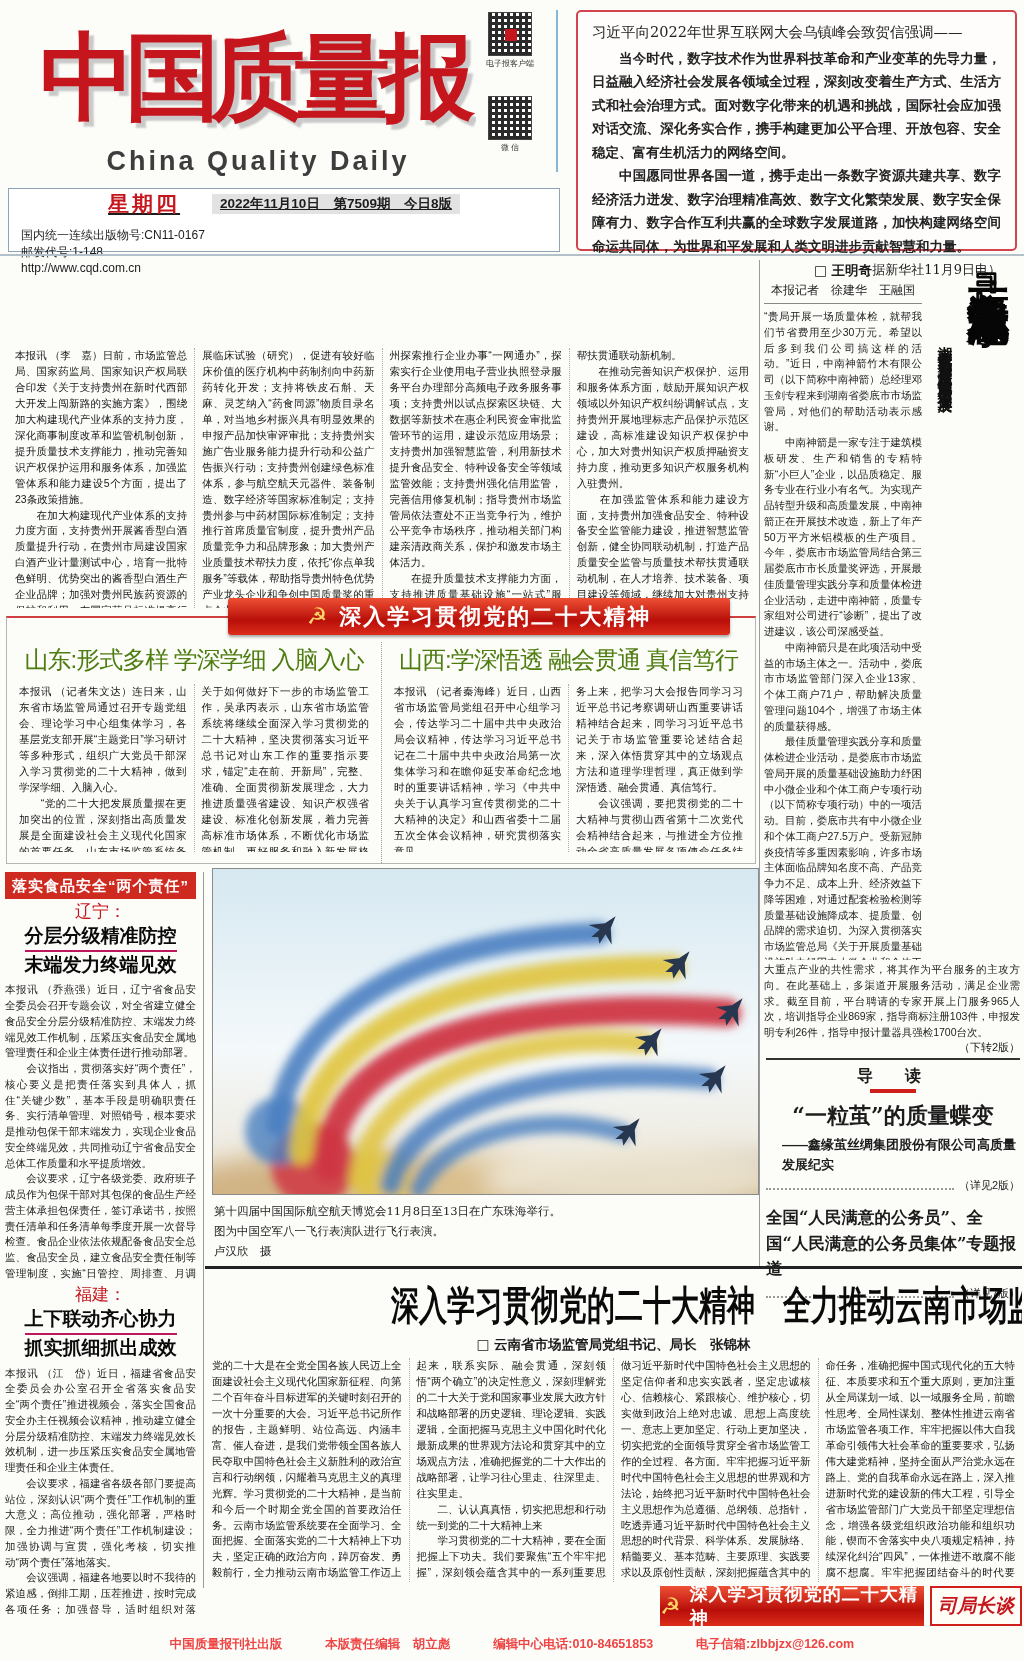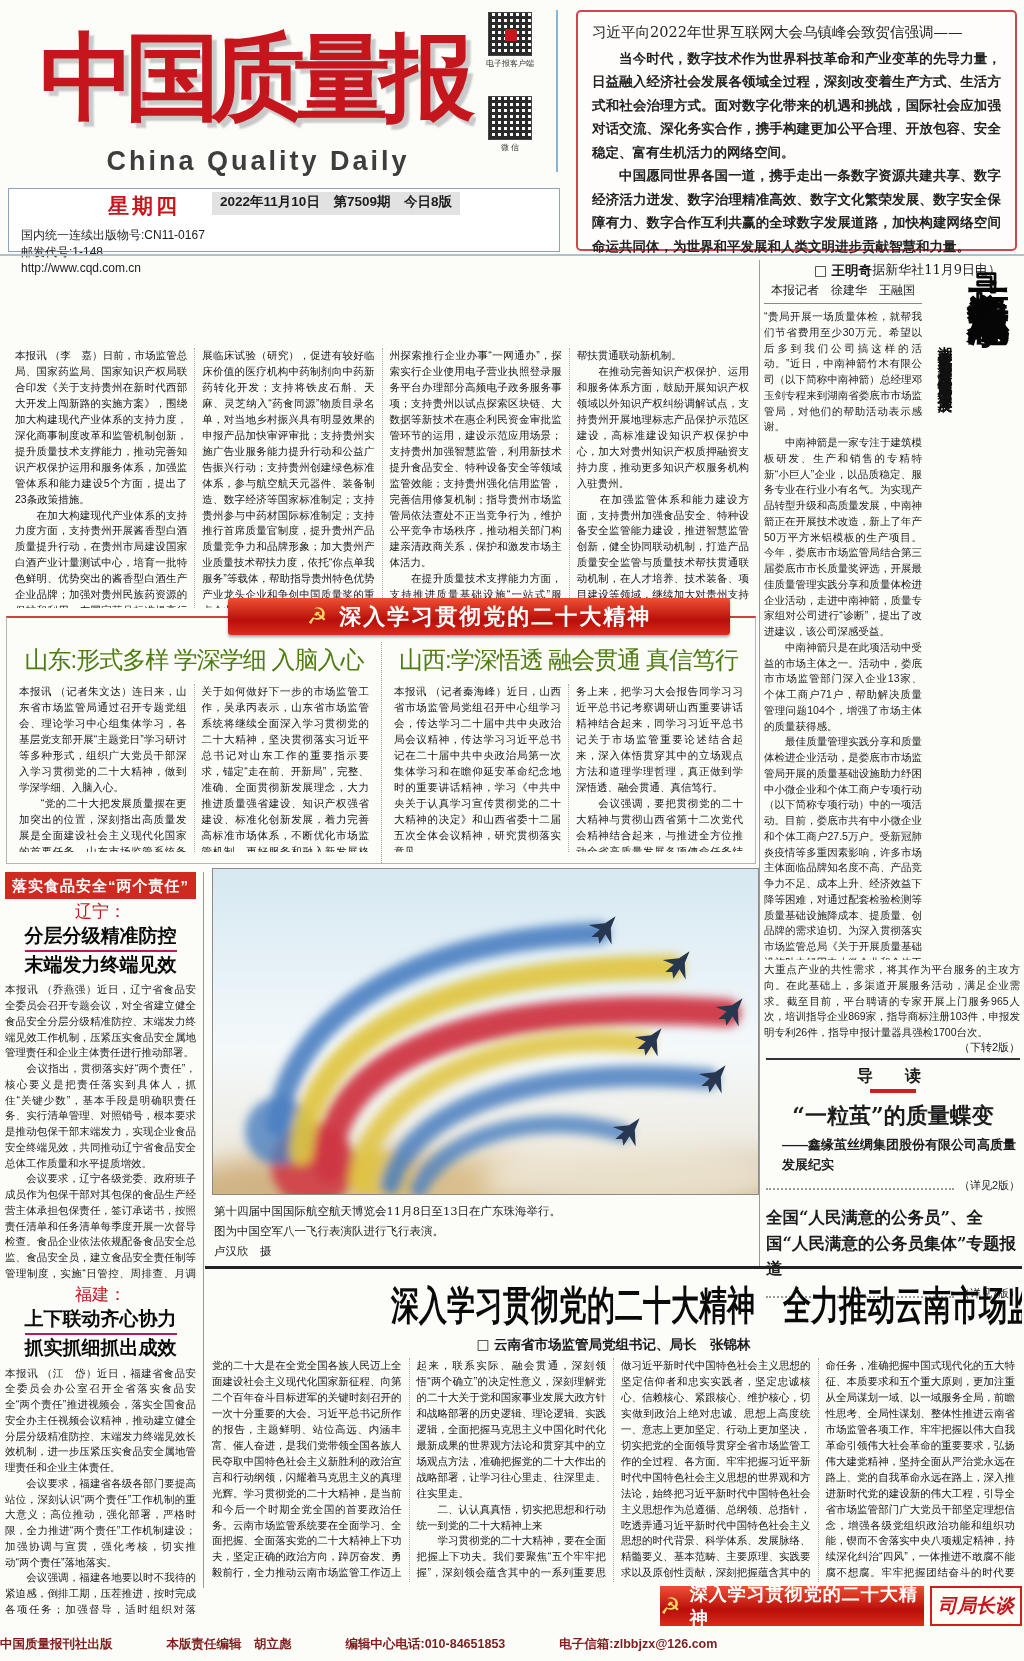--- a/index.html
+++ b/index.html
@@ -28,21 +28,21 @@
   
   .xi-box { left:576px; top:10px; width:441px; height:241px; border:2px solid #d2454e;
             border-radius:5px; padding:11px 14px; background:#fffdfc; }
   .xi-title { font-family:"DejaVu Serif", serif; font-size:14.5px; color:#222; margin-bottom:5px; }
   .xi-para { font-size:13.5px; font-weight:bold; line-height:1.74; color:#232323;
              text-indent:2em; text-align:justify; }
   .xi-src { font-family:"DejaVu Serif", serif; font-size:13px; text-align:right; margin-top:3px; }
 
   
   .datebar { left:8px; top:188px; width:552px; height:64px; border:1px solid #8fa3b8; padding-top:3px; background:#fff; }
-  .db-row1 { display:flex; justify-content:center; gap:32px; height:23px; }
+  .db-row1 { display:flex; justify-content:center; align-items:center; gap:32px; height:23px;text-decoration:underline; }
   .db-week { color:#c5161d; font-weight:bold; font-size:21px; letter-spacing:3px; }
   .db-chip { background:#e2e2e2; font-weight:bold; font-size:13.5px; padding:1px 8px; }
   .db-row2 { display:flex; justify-content:flex-end; padding:0 12px; font-size:12px; margin-top:12px;flex-direction:column; }
   .db-row3 { text-align:center; font-weight:bold; font-size:12.5px; margin-top:2px; }
   .header-rule { left:0; top:254px; width:1024px; height:2px; background:#b3c0c9; }
 
   
   .lead-headline { left:6px; top:262px; width:756px; height:76px; overflow:hidden; }
   .lead-headline span { display:inline-block; white-space:nowrap; font-weight:900;
      font-size:60px; line-height:72px; color:#0c0c0c;
@@ -127,22 +127,22 @@
   .yn-body .ncol { font-size:10.5px; }
 
   
   .banner-bottom { left:660px; top:1586px; width:362px; height:40px; display:flex; gap:6px; }
   .bb-main { flex:1; background:linear-gradient(180deg,#ee5034,#b80f0a 60%,#dc2c1b);
              display:flex; align-items:center; justify-content:center; gap:8px;
              color:#fff; font-weight:bold; font-size:18px; letter-spacing:1px; }
   .bb-tag { width:92px; border:2px solid #cf1f1a; background:#fffdf6; color:#c5161d;
             display:flex; align-items:center; justify-content:center;
             font-size:19px; font-weight:900; font-style:italic; font-family:"DejaVu Serif", serif; }
-  .footer { left:0; top:1636px; width:1024px; display:flex; gap:54px;
-            font-size:12.5px; font-weight:bold; color:#7f1d1d; }
+  .footer { left:0; top:1636px; width:1024px; display:flex; justify-content:center; gap:43px;
+            font-size:12.5px; font-weight:bold; color:#ef4444; }
 </style>
 </head>
 <body>
 
 <div class="sheet">
 
   <div class="abs logo">中国质量报</div>
   <div class="abs logo-en">China Quality Daily</div>
 
   <div class="abs qr-wrap1">

